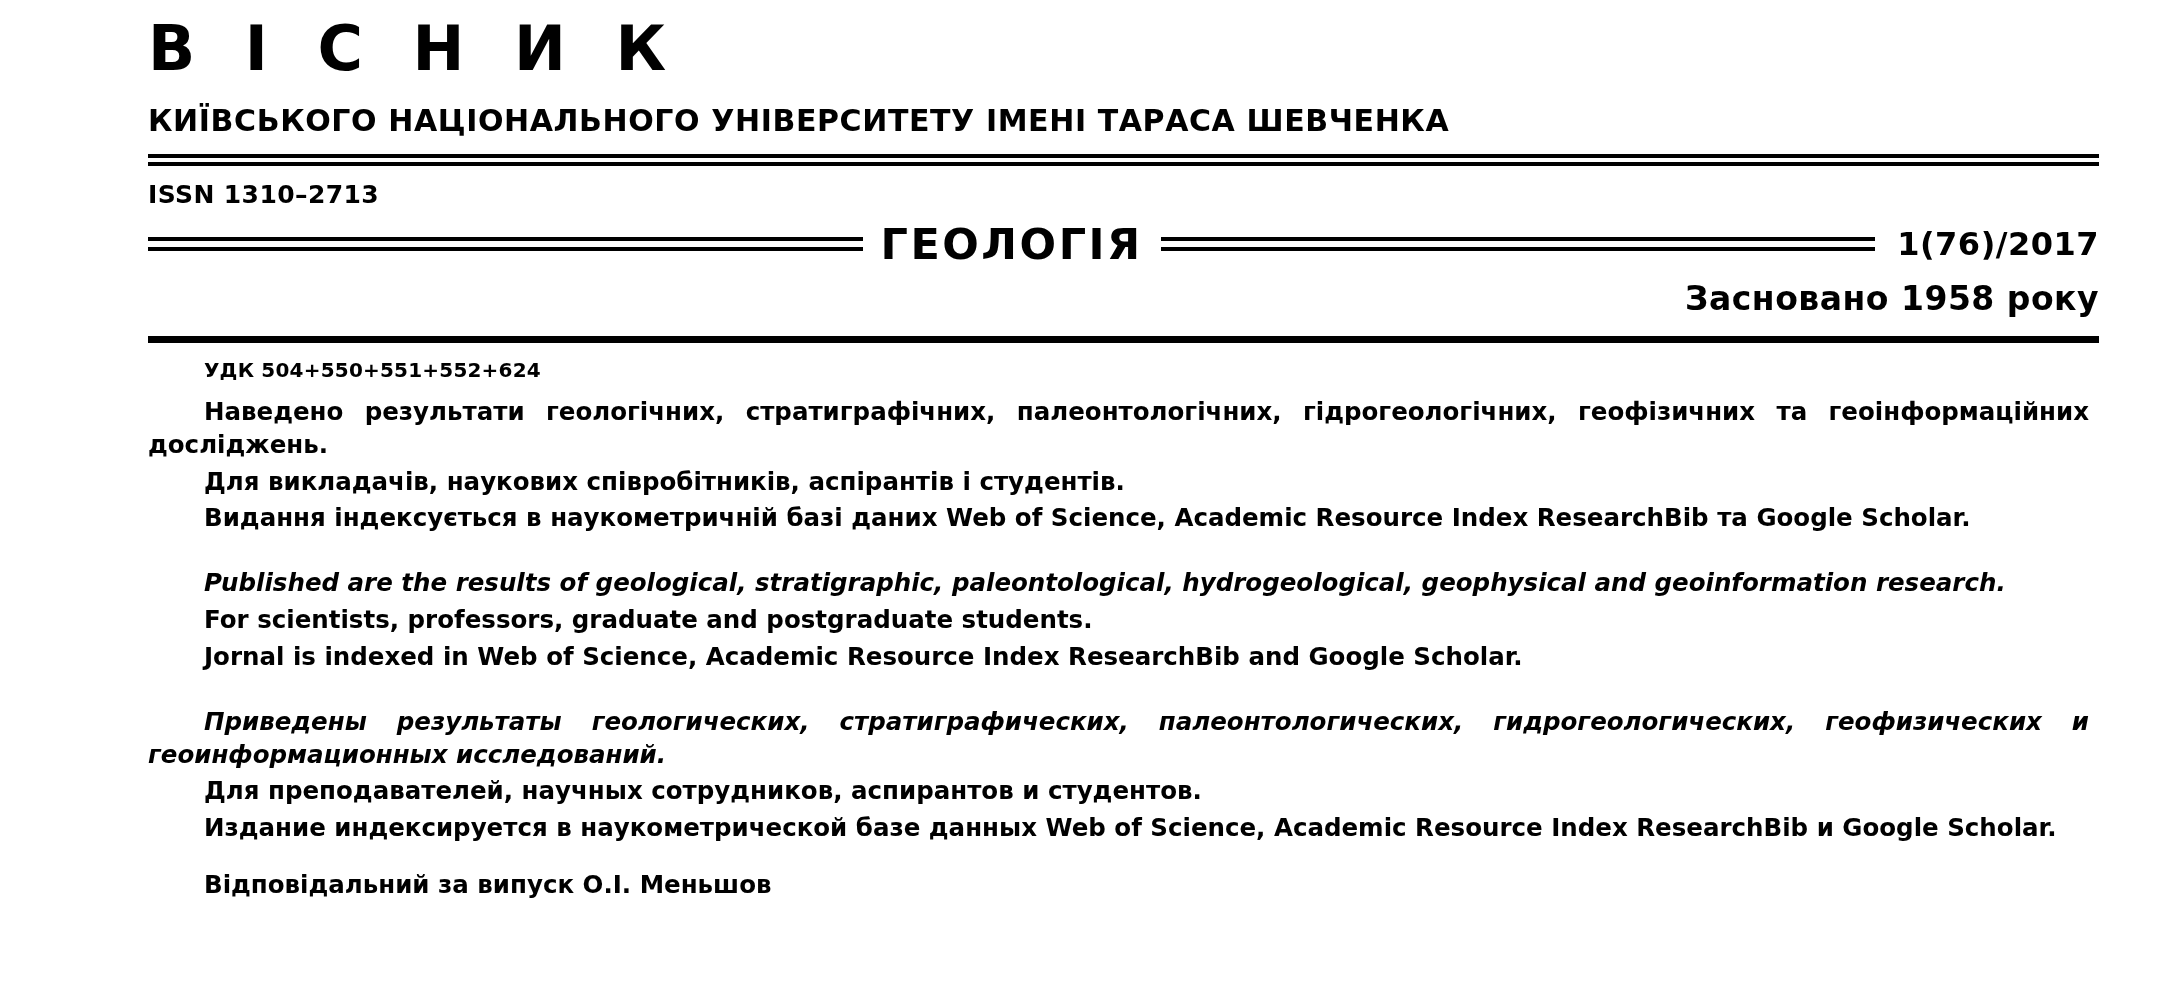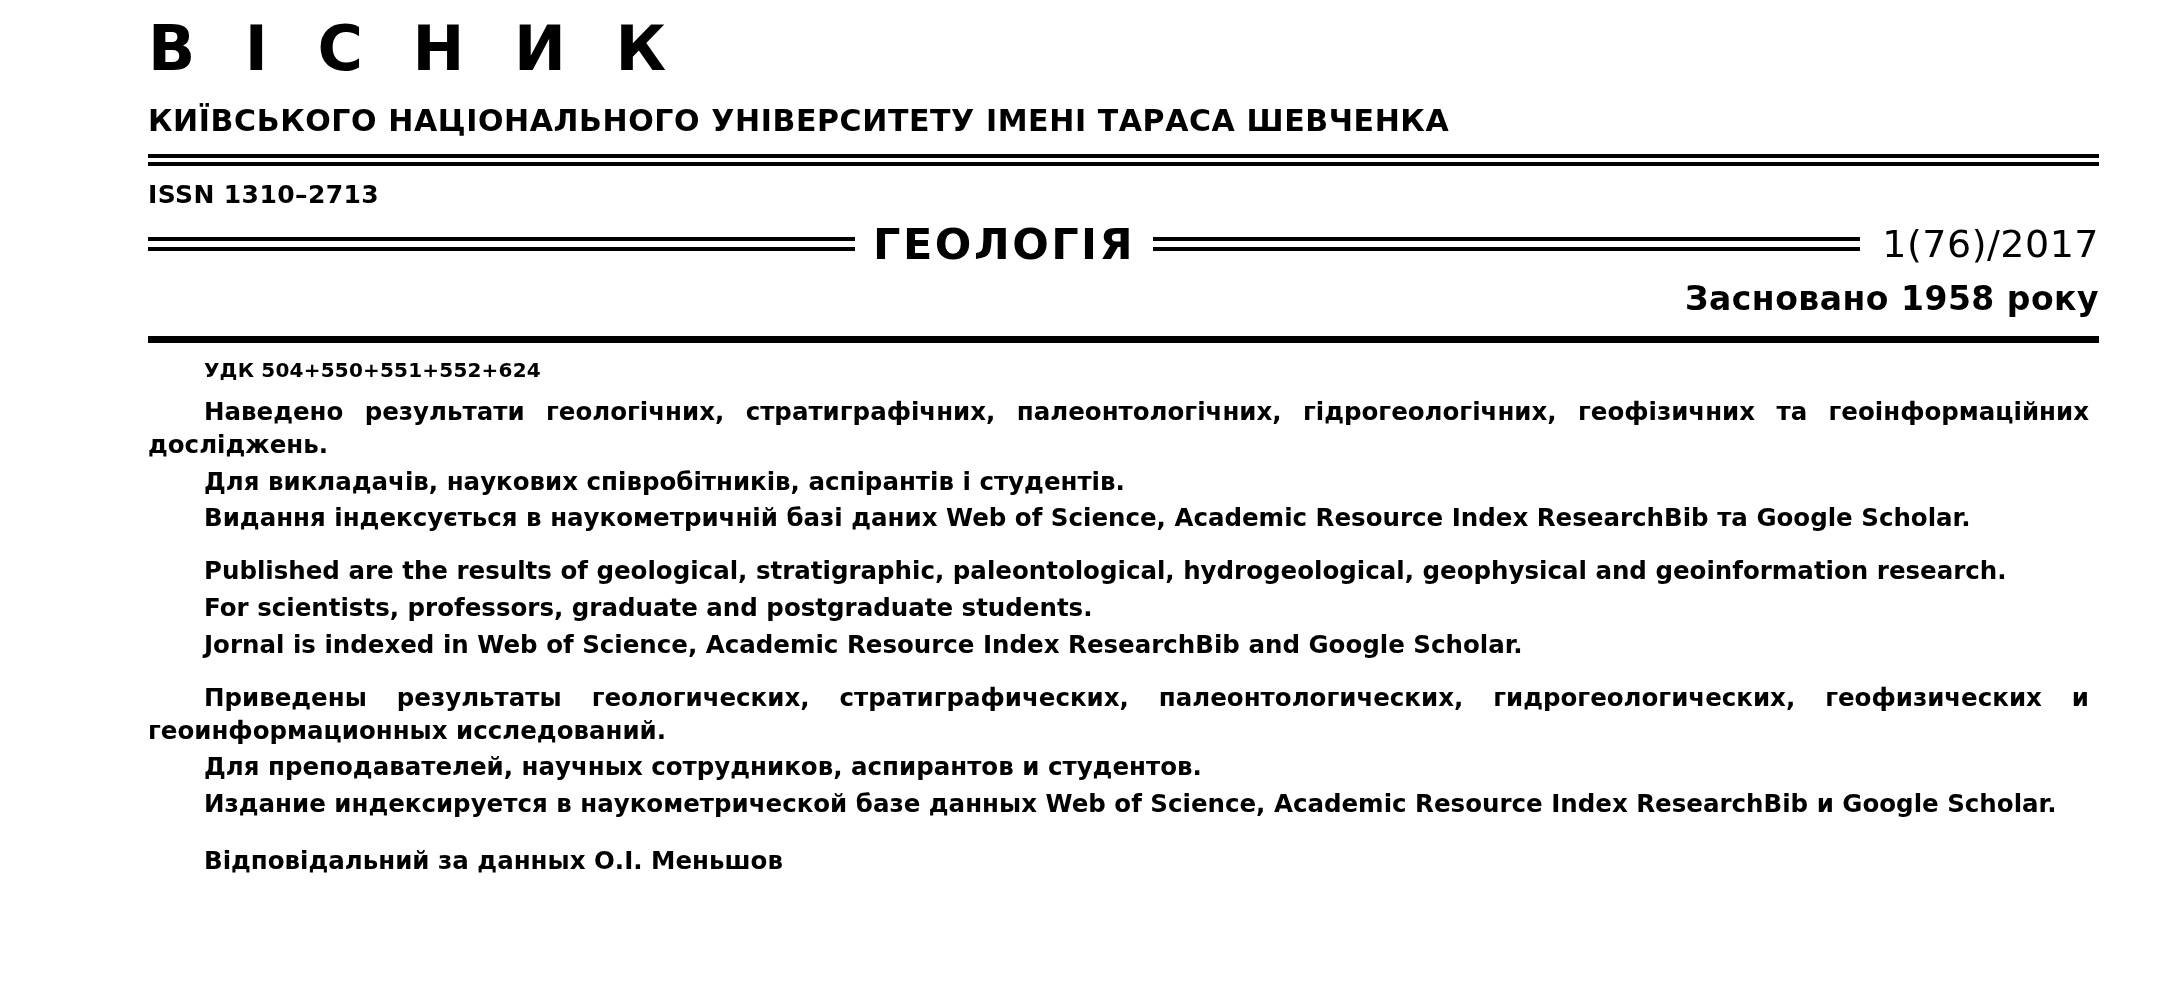--- a/index.html
+++ b/index.html
@@ -78,22 +78,22 @@
   }
   .band-line.left { margin-right: 18px; }
   .band-line.right { margin-left: 18px; margin-right: 22px; }
   .band-word {
     font-weight: bold;
     font-size: 43px;
     letter-spacing: 2.5px;
     white-space: nowrap;
   }
   .band-issue {
-    font-weight: normal;
-    font-size: 38px;
+    font-weight: bold;
+    font-size: 32px;
     white-space: nowrap;
     letter-spacing: 0.5px;
   }
   .founded {
     margin: 6px 80px 12px 148px;
     text-align: right;
     font-weight: bold;
     font-size: 33px;
     letter-spacing: 0.5px;
   }
@@ -121,21 +121,22 @@
     margin: 12px 0 0 0;
     text-align: justify;
     text-justify: inter-word;
     text-indent: 56px;
   }
   .para.tight {
     margin-top: 4px;
     text-align: left;
   }
   .para.block-gap {
-    margin-top: 20px;
+    margin-top: 32px;
+    font-style: italic;
   }
   .para.last {
     margin-top: 24px;
     text-align: left;
   }
 </style>
 </head>
 <body>
 
 <div class="page">
@@ -170,16 +171,16 @@
     <p class="para tight">Видання індексується в наукометричній базі даних Web of Science, Academic Resource Index ResearchBib та Google Scholar.</p>
 
     <p class="para block-gap">Published are the results of geological, stratigraphic, paleontological, hydrogeological, geophysical and geoinformation research.</p>
     <p class="para tight">For scientists, professors, graduate and postgraduate students.</p>
     <p class="para tight">Jornal is indexed in Web of Science, Academic Resource Index ResearchBib and Google Scholar.</p>
 
     <p class="para block-gap">Приведены результаты геологических, стратиграфических, палеонтологических, гидрогеологических, геофизических и геоинформационных исследований.</p>
     <p class="para tight">Для преподавателей, научных сотрудников, аспирантов и студентов.</p>
     <p class="para tight">Издание индексируется в наукометрической базе данных Web of Science, Academic Resource Index ResearchBib и Google Scholar.</p>
 
-    <p class="para last">Відповідальний за данных О.І. Меньшов</p>
+    <p class="para last">Відповідальний за випуск О.І. Меньшов</p>
   </div>
 
 </div>
 
 </body></html>

